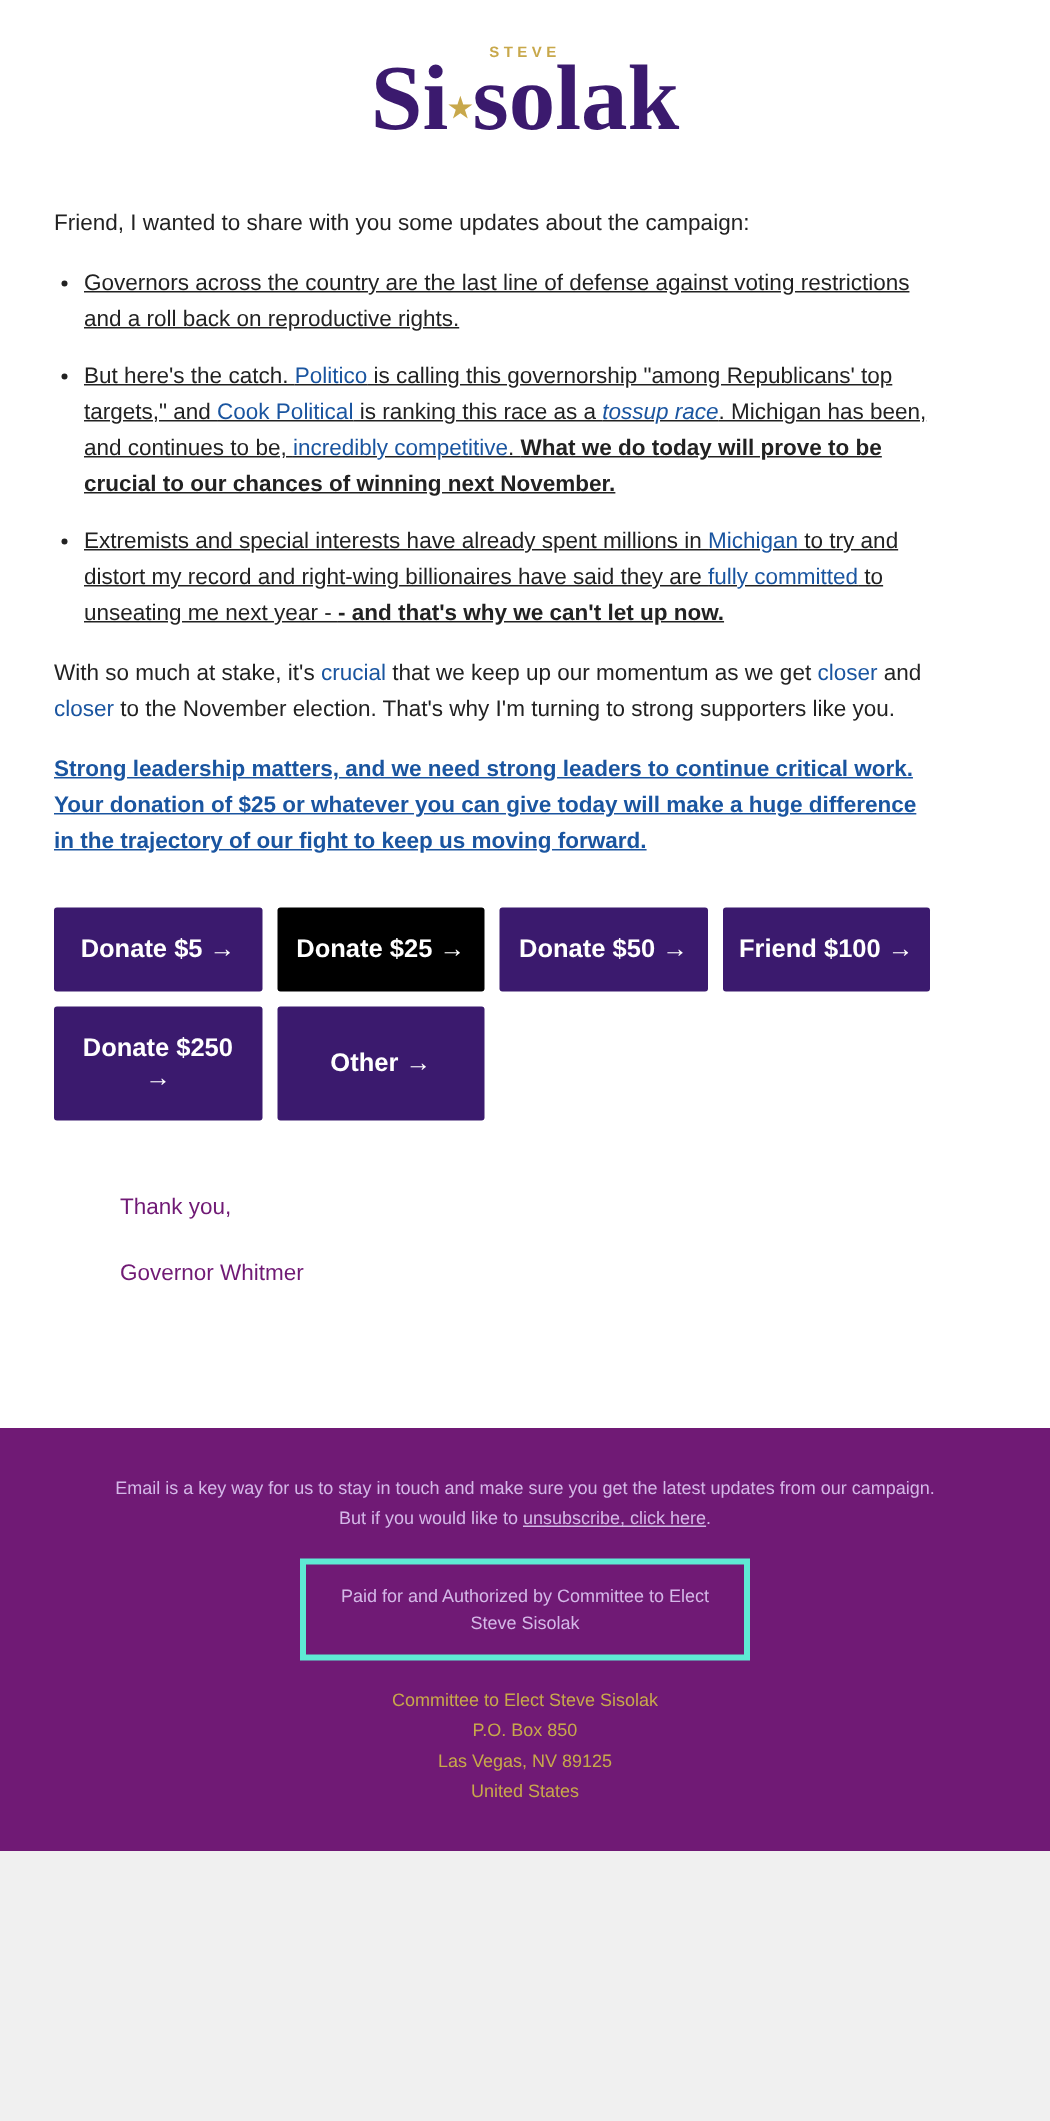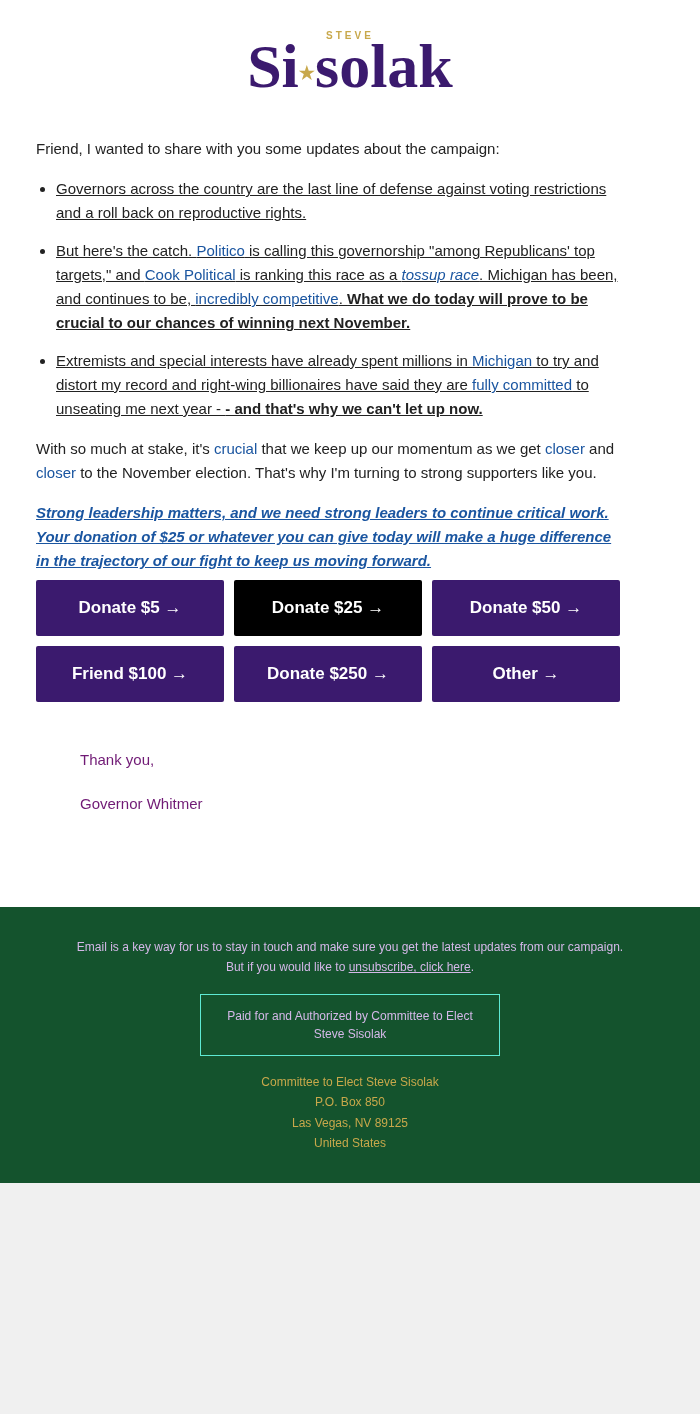--- a/index.html
+++ b/index.html
@@ -70,34 +70,33 @@
     }
     .bold-text {
       font-weight: bold;
       color: #222;
     }
     .cta-link {
       color: #1a55a0;
       text-decoration: underline;
       font-weight: bold;
       display: block;
-      margin-bottom: 7px;
+      margin-bottom: 32px;
       line-height: 1.6;
-      font-style: italic;
     }
     .actblue-note {
       font-size: 11px;
       color: #666;
       font-style: italic;
       text-align: center;
       margin-bottom: 16px;
     }
     .donate-grid {
       display: grid;
-      grid-template-columns: 1fr 1fr 1fr;
+      grid-template-columns: 1fr 1fr 1fr 1fr;
       gap: 10px;
       margin-bottom: 24px;
     }
     .donate-btn {
       display: block;
       padding: 18px 10px;
       text-align: center;
       font-weight: bold;
       font-size: 17px;
       color: #ffffff;
@@ -116,36 +115,36 @@
     }
     .sign-off p {
       line-height: 1.8;
       color: #701a75;
       font-size: 15px;
     }
     .spacer {
       height: 60px;
     }
     .footer {
-      background: #14532d;
+      background: #701a75;
       padding: 30px 60px;
       text-align: center;
     }
     .footer .footer-note {
       font-size: 12px;
       color: #d4b8e8;
       line-height: 1.7;
       margin-bottom: 16px;
     }
     .footer .footer-note a, .footer .footer-note span.link {
       color: #d4b8e8;
       text-decoration: underline;
     }
     .footer-paid-box {
-      border: 1px solid #5eead4;
+      border: 4px solid #5eead4;
       padding: 12px 20px;
       margin: 0 auto 16px auto;
       max-width: 300px;
       color: #d4b8e8;
       font-size: 12px;
       line-height: 1.5;
     }
     .footer-address {
       color: #c8a84b;
       font-size: 12px;

